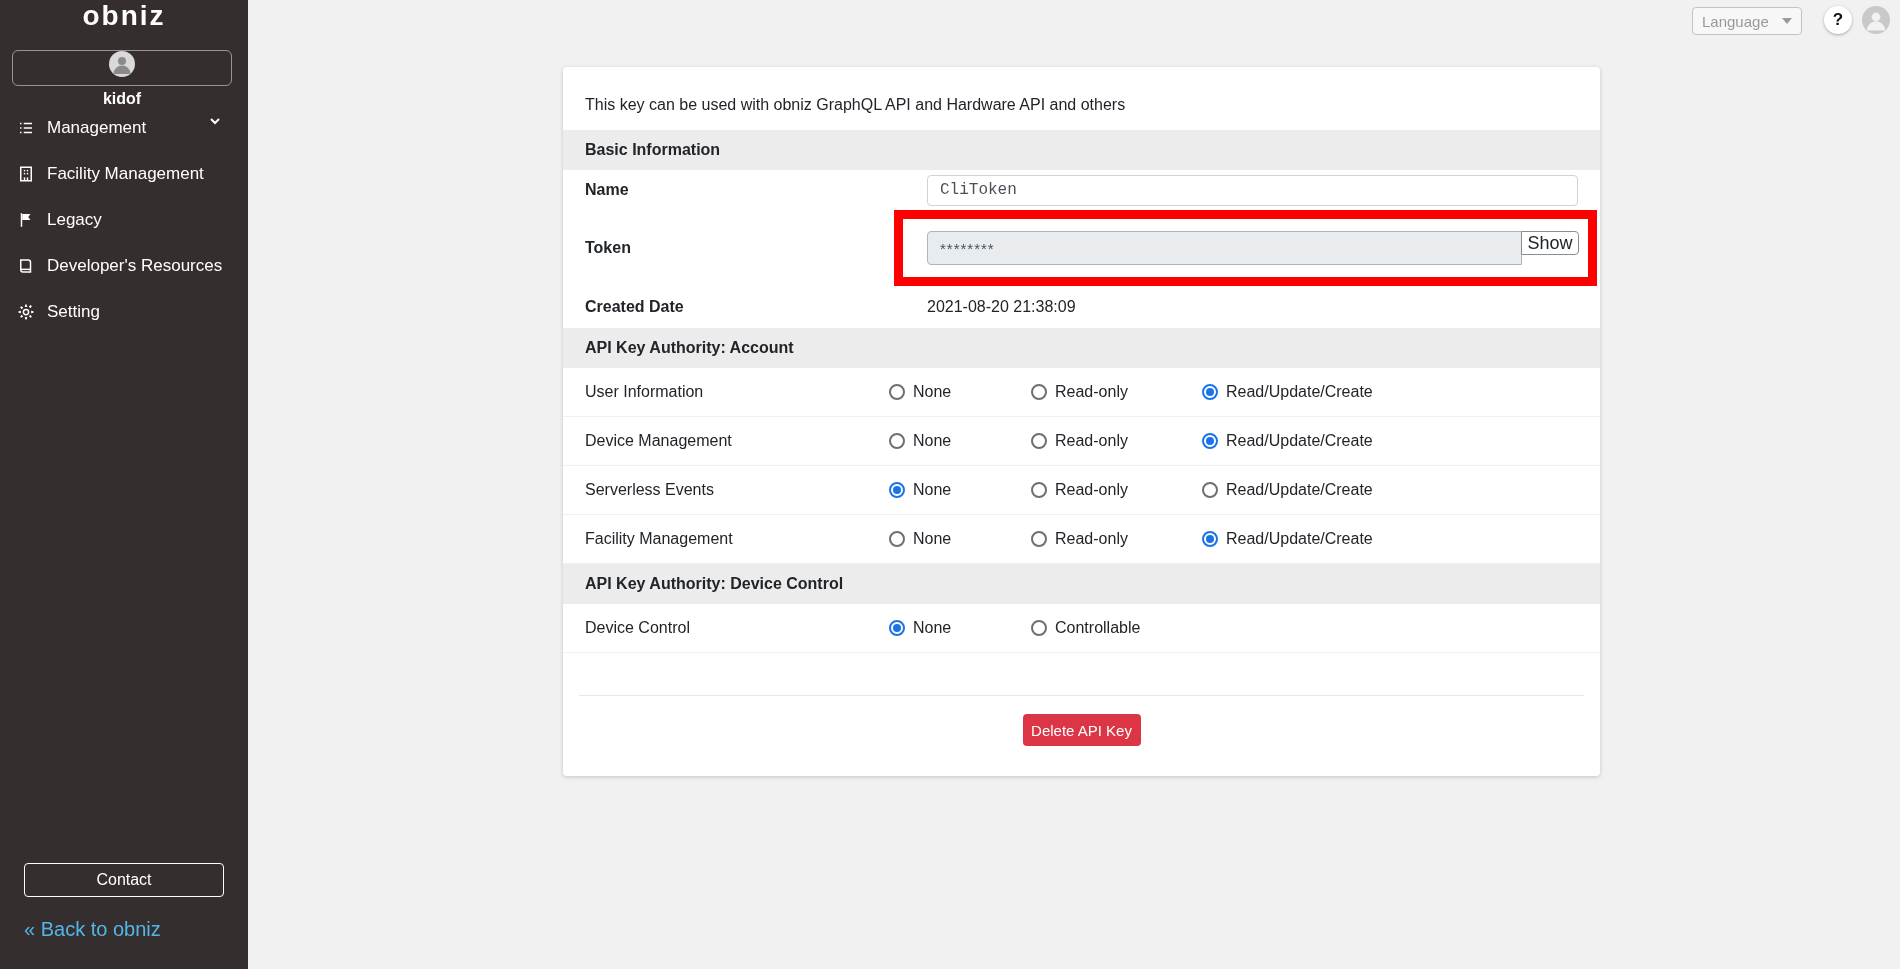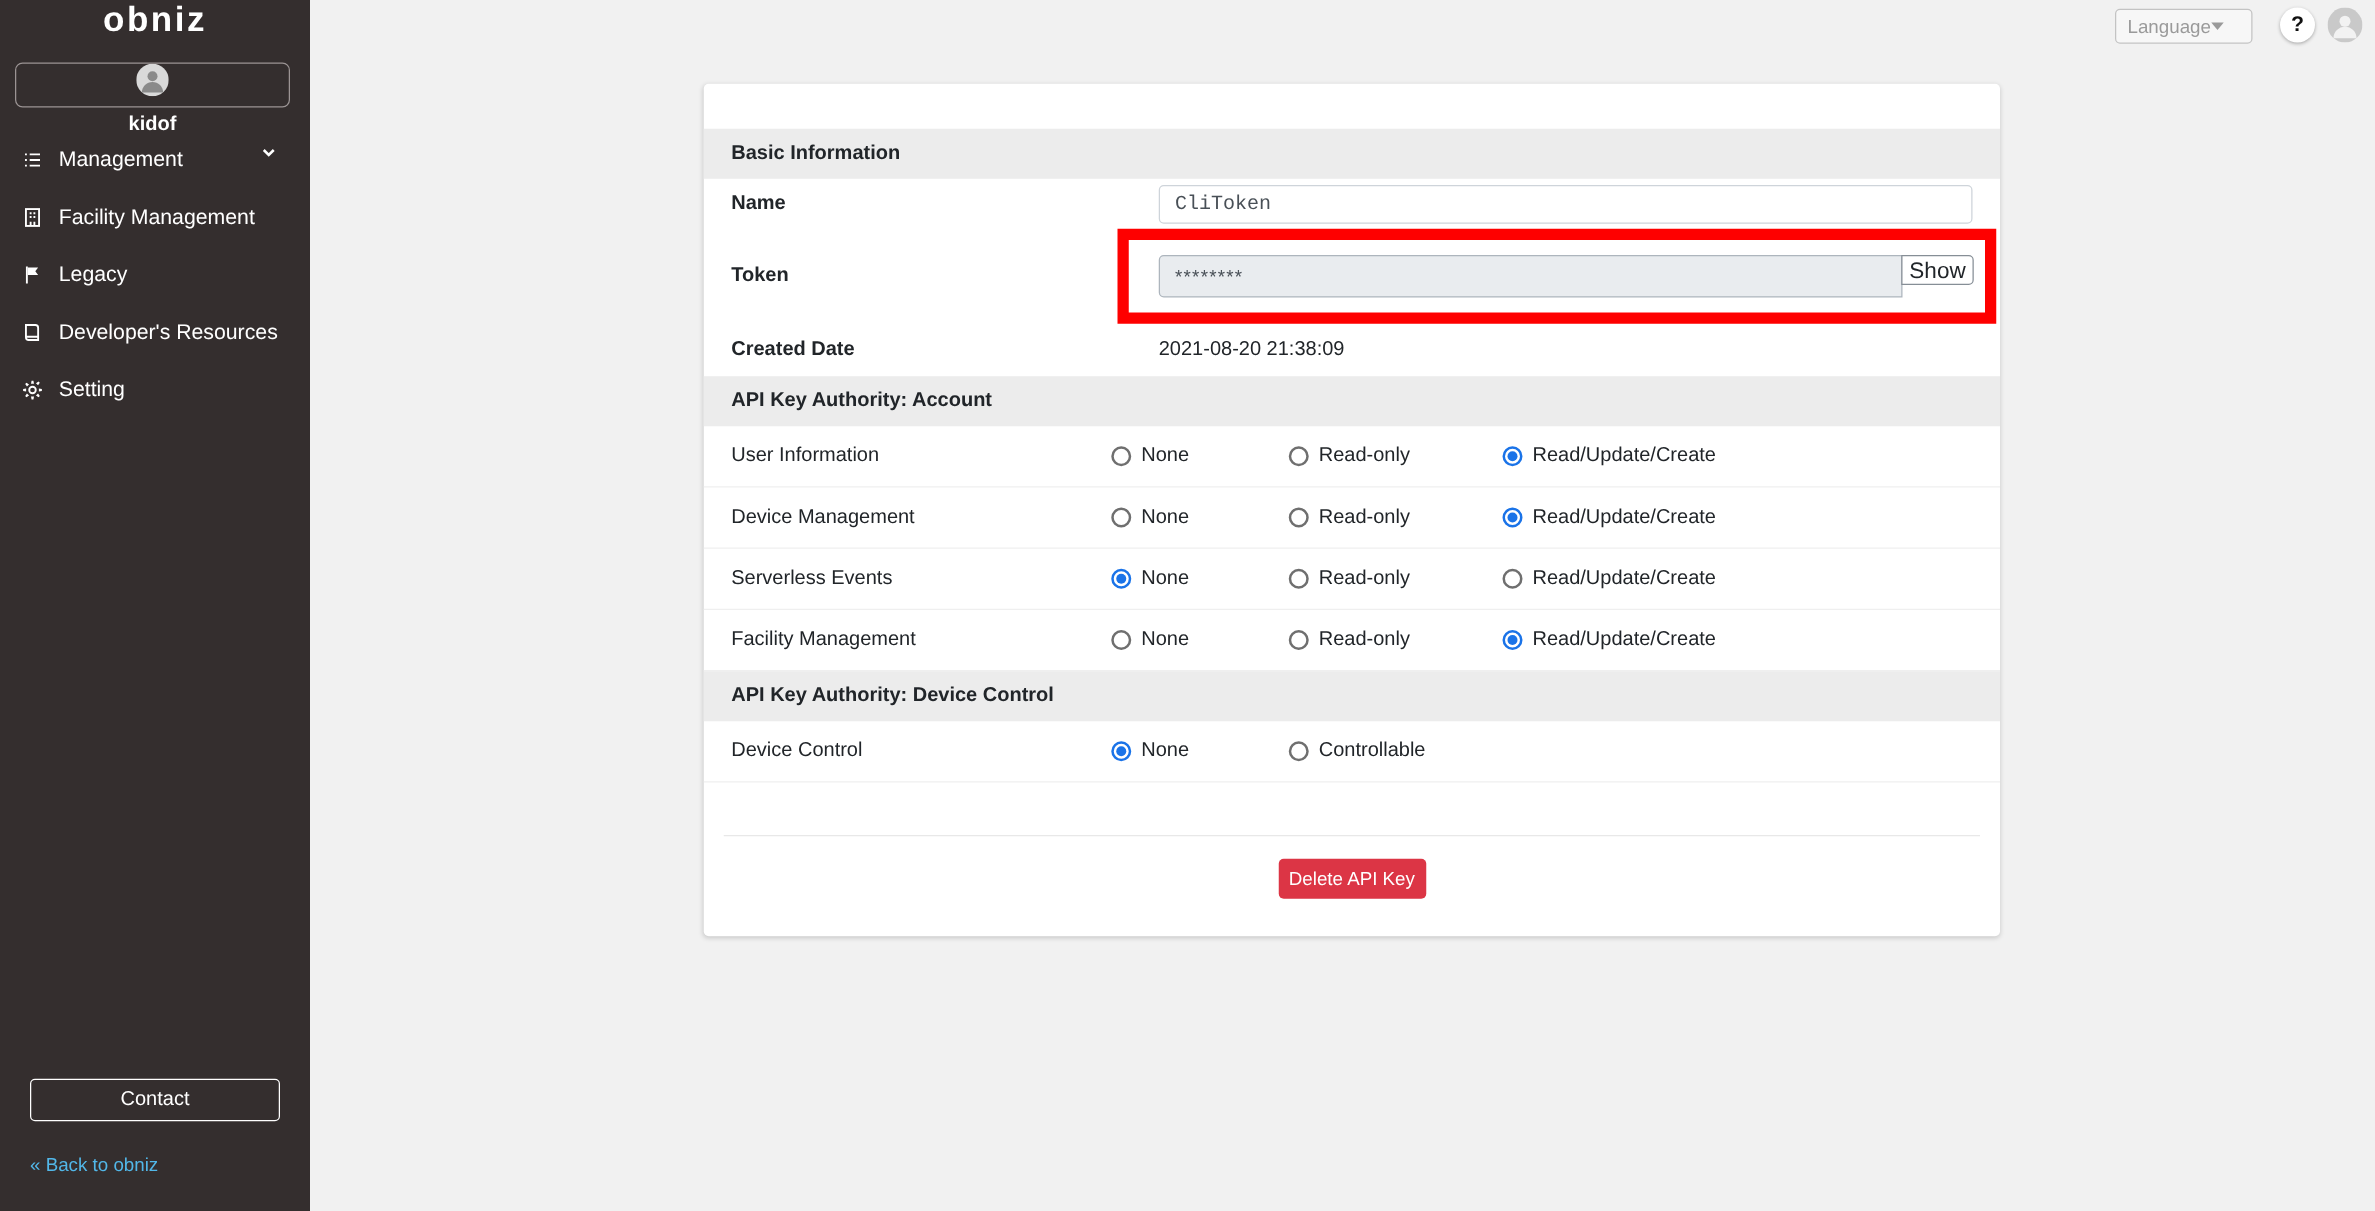--- a/index.html
+++ b/index.html
@@ -19,27 +19,27 @@
   .user-name { color: #fff; font-weight: bold; font-size: 16px; }
   .user-select .chev { margin-left: auto; display: flex; }
   .nav { position: absolute; top: 105px; left: 0; right: 0; }
   .nav-item { display: flex; align-items: center; gap: 12px; padding: 13px 17px; color: #fff; font-size: 17px; cursor: pointer; }
   .nav-item .ico { width: 18px; height: 18px; display: flex; align-items: center; justify-content: center; flex-shrink: 0; }
   .contact-btn {
     position: absolute; left: 24px; right: 24px; bottom: 72px; height: 34px;
     border: 1px solid #fff; border-radius: 4px; color: #fff; font-size: 16px;
     display: flex; align-items: center; justify-content: center; background: transparent; cursor: pointer;
   }
-  .back-link { position: absolute; left: 24px; bottom: 28px; color: #52b7e8; font-size: 15px; text-decoration: none; cursor: pointer; text-align: right; }
+  .back-link { position: absolute; left: 24px; bottom: 28px; color: #52b7e8; font-size: 20px; text-decoration: none; cursor: pointer; text-align: right; }
 
   
   .language-select {
     position: absolute; top: 7px; right: 98px; width: 110px; height: 28px;
     border: 1px solid #c3c3c3; border-radius: 4px; background: #f7f7f7; color: #9a9a9a;
-    font-size: 15px; display: flex; align-items: center; justify-content: flex-start;
+    font-size: 15px; display: flex; align-items: center; justify-content: space-between;
     padding: 0 9px; cursor: pointer;
   }
   .caret-down { width: 0; height: 0; border-left: 5px solid transparent; border-right: 5px solid transparent; border-top: 6px solid #9a9a9a; }
   .help-btn {
     position: absolute; top: 6px; left: 1824px; width: 28px; height: 28px; background: #fff;
     border-radius: 50%; box-shadow: 0 1px 3px rgba(0,0,0,.3); display: flex; align-items: center;
     justify-content: center; font-weight: bold; font-size: 17px; color: #111; cursor: pointer; border: none;
   }
   .top-avatar { position: absolute; top: 6px; left: 1862px; width: 28px; height: 28px; border-radius: 50%; cursor: pointer; }
 
@@ -199,20 +199,21 @@
   <svg width="28" height="28" viewBox="0 0 28 28">
       <circle cx="14" cy="14" r="14" fill="#c9c9c9"></circle>
       <circle cx="14" cy="11" r="4.4" fill="#f2f2f2"></circle>
       <path d="M4.8 24.5a9.2 9.2 0 0 1 18.4 0z" fill="#f2f2f2"></path>
     </svg>
 </span>
 
 <main class="card">
 
   <div class="card-header">
+    <div class="card-subtitle">This key can be used with obniz GraphQL API and Hardware API and others</div>
   </div>
 
   <div class="section-bar">Basic Information</div>
 
   <div class="field-row row-name">
     <div class="field-label">Name</div>
     <input class="text-input" type="text" value="CliToken" style="">
   </div>
 
   <div class="field-row row-token">

